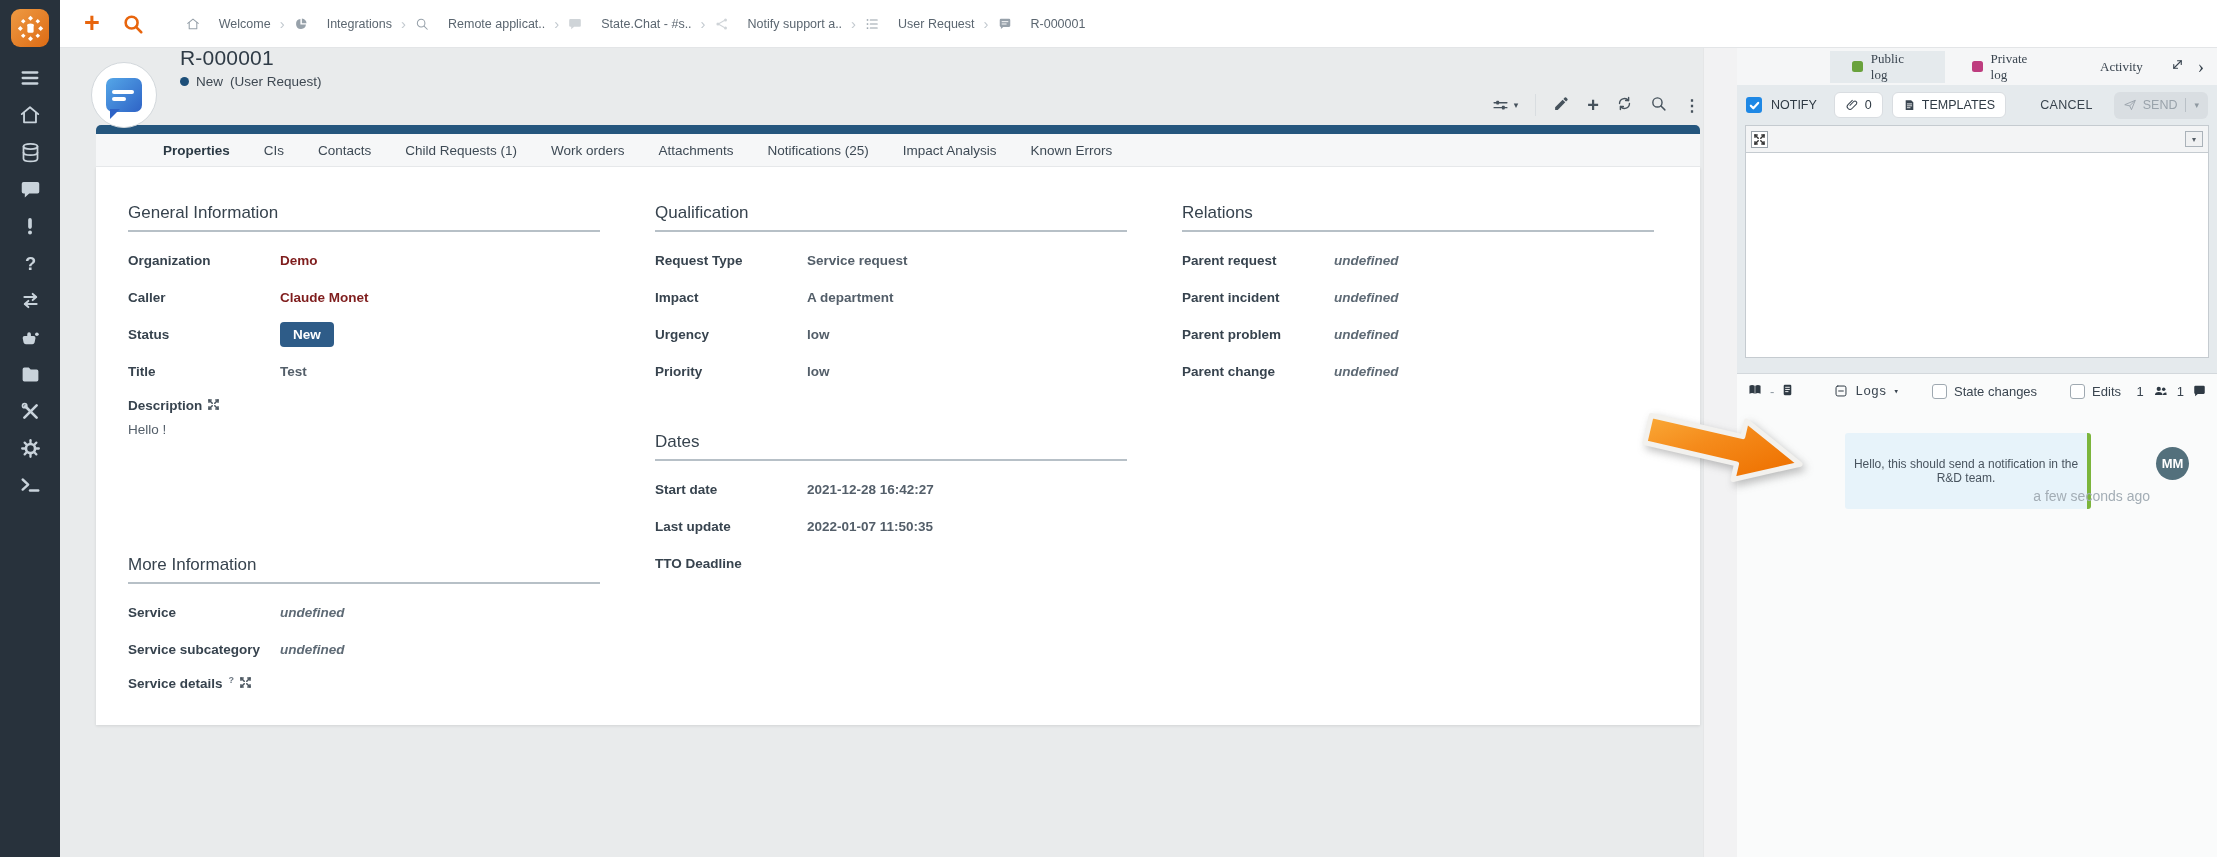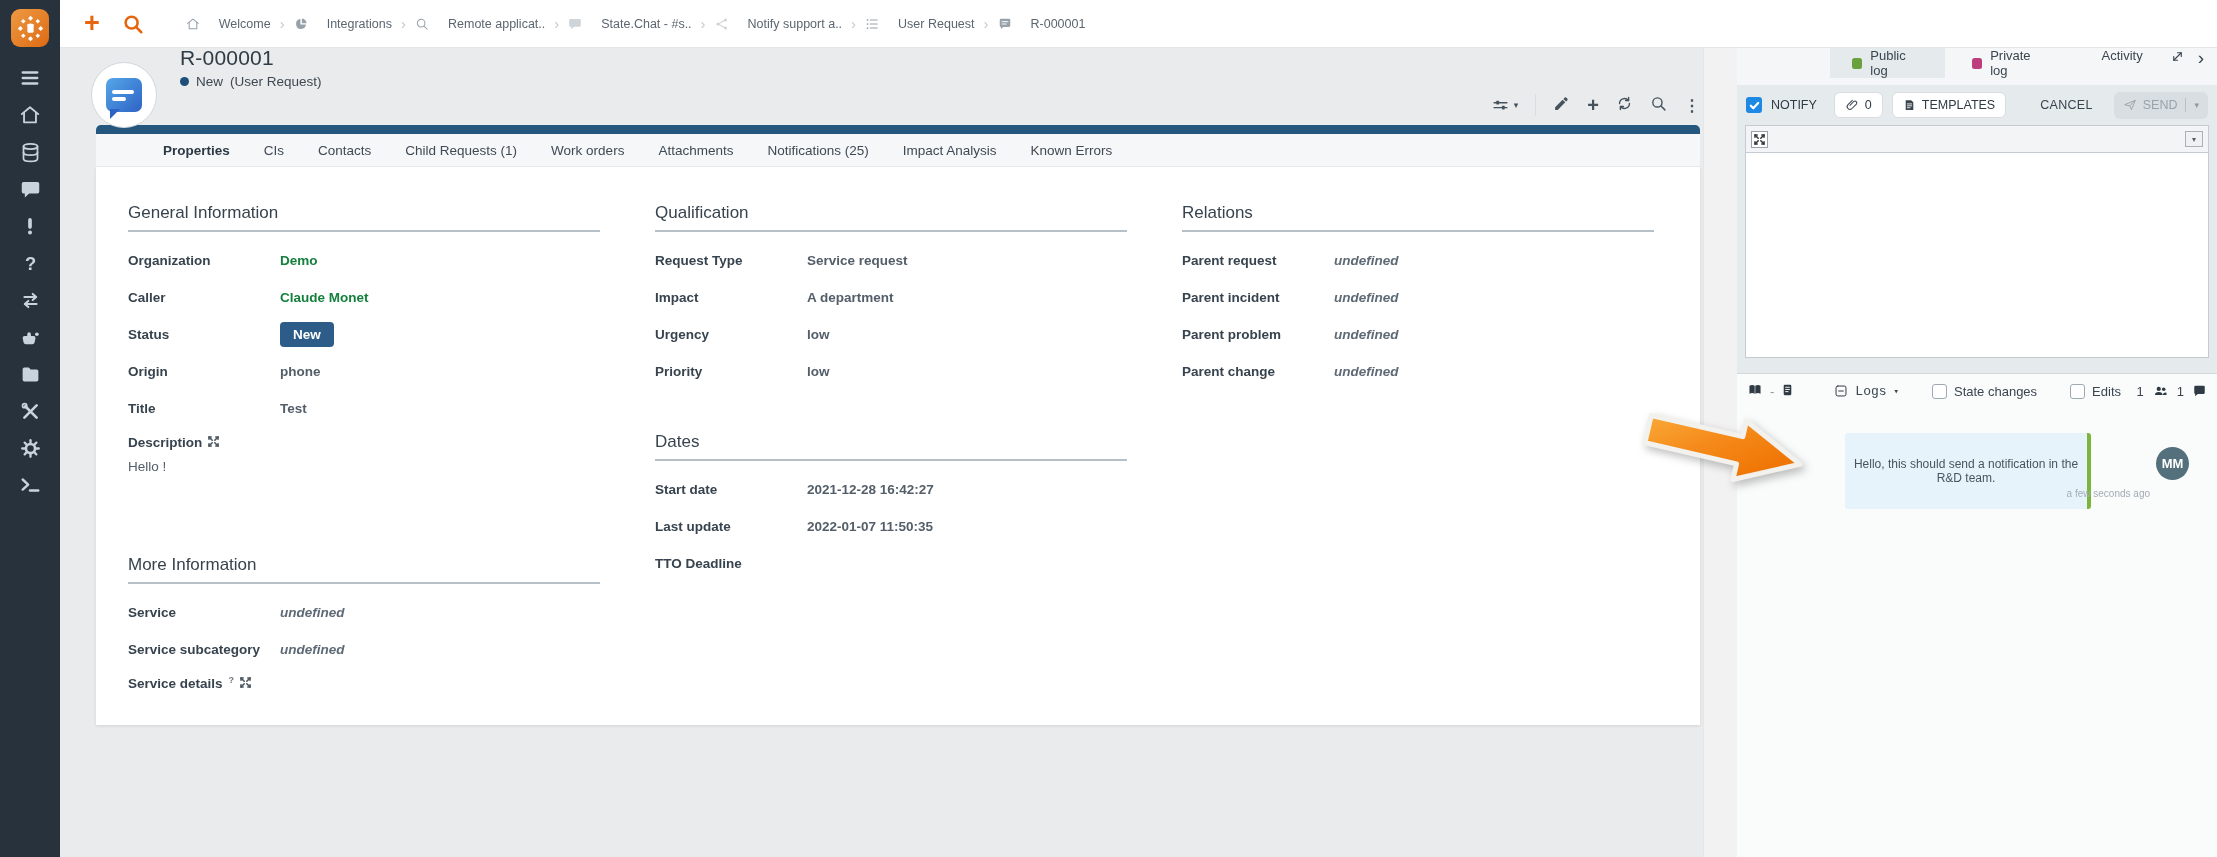--- a/index.html
+++ b/index.html
@@ -62,32 +62,32 @@
 
   .section { position:absolute; width:472px; }
   .section h3 { font-size:17px; font-weight:400; color:#37434E; padding-bottom:7px; border-bottom:2px solid #B7C0C7; margin-bottom:10px; }
   .col1 { left:32px; top:36px; } .col2 { left:559px; top:36px; } .col3 { left:1086px; top:36px; }
   .col1b { left:32px; top:388px; } .col2b { left:559px; top:265px; }
   .frow { display:flex; align-items:center; min-height:37px;font-weight:bold; }
   .frow.slim { min-height:30px; }
   .flabel { width:152px; flex:none; font-size:13.5px; color:#37434E; display:flex; align-items:center; gap:6px; }
   .flabel sup { font-size:9px; color:#6A7580; margin-top:-6px; }
   .fvalue { font-size:13.5px; color:#535E69; }
-  .v-link { color:#15803d; cursor:pointer; }
+  .v-link { color:#7f1d1d; cursor:pointer; }
   .v-undef { font-style:italic; color:#5E6A75; }
   .badge { display:inline-block; background:#2E5C88; color:#fff; padding:5px 13px; border-radius:4px; font-size:13.5px; }
   .desc-val { font-size:13.5px; color:#535E69; margin-top:2px; }
   .exp-ic svg { stroke:#4A555F; stroke-width:1.6; stroke-linecap:round; fill:none; }
 
   
   .gutter { position:absolute; left:1703px; top:48px; width:34px; height:809px; background:#F2F2F3; border-left:1px solid #E5E6E7; z-index:2; }
 
   
   .panel { position:absolute; left:1737px; top:48px; width:480px; height:809px; background:#FAFBFB; z-index:3; }
-  .p-tabs { height:37px; background:#F5F6F7; display:flex; align-items:flex-start; font-size:13px; color:#3A4550; }
+  .p-tabs { height:37px; background:#F5F6F7; display:flex; align-items:center; font-size:13px; color:#3A4550;font-family:Liberation Serif, serif; }
   .p-tab { display:flex; align-items:center; gap:8px; padding:0 27px; cursor:pointer; }
   .p-tab.active { background:#E5EAED; padding:0 22px; margin-left:93px; }
   .sq { width:11px; height:11px; border-radius:2.5px; }
   .p-tabs-icons { margin-left:auto; display:flex; align-items:center; gap:13px; padding-right:13px; }
   .p-tabs-icons svg { stroke:#3A4550; stroke-width:1.8; fill:none; stroke-linecap:round; stroke-linejoin:round; }
   .p-chevron { font-size:19px; color:#3A4550; line-height:1; }
 
   .p-compose { position:absolute; top:37px; left:0; right:0; height:288px; background:#E5EAED; }
   .c-bar { height:40px; display:flex; align-items:center; padding:0 9px; gap:9px; font-size:12.5px; color:#2F3A44; }
   .cb-notify { width:16px; height:16px; border-radius:3px; background:#1E88E5; display:flex; align-items:center; justify-content:center; cursor:pointer; }
@@ -119,21 +119,21 @@
   .pf-group { display:flex; align-items:center; gap:7px; }
   .pf-logs { margin-left:33px;font-family:Liberation Mono, monospace; }
   .pf-state { margin-left:26px; }
   .pf-edits { margin-left:26px; }
   .pf-counts { margin-left:auto; display:flex; align-items:center; gap:8px; }
 
   .bubble { position:absolute; left:108px; top:385px; width:246px; background:#E7F3FA; border-right:4px solid #7BB53C;
             border-radius:3px; padding:24px 6px; font-size:12px; color:#49545F; text-align:center; }
   .avatar-mm { position:absolute; left:419px; top:399px; width:33px; height:33px; border-radius:50%; background:#53707C;
                color:#fff; font-size:13px; font-weight:700; display:flex; align-items:center; justify-content:center; }
-  .timestamp { position:absolute; top:440px; right:67px; font-size:10px; color:#A3ADB5; }
+  .timestamp { position:absolute; top:440px; right:67px; font-size:14px; color:#A3ADB5; }
 
   
   .arrow-annot { position:absolute; left:1642px; top:398px; z-index:50; filter:drop-shadow(3px 4px 4px rgba(70,70,70,.35)); }
 </style>
 </head>
 <body>
 
 <div class="screen">
 
   <div class="sidebar">
@@ -370,24 +370,20 @@
         </div>
       <div class="frow">
           <div class="flabel">Caller</div>
           <div class="fvalue v-link">Claude Monet</div>
         </div>
       <div class="frow">
           <div class="flabel">Status</div>
           <span class="badge">New</span>
         </div>
       <div class="frow">
-          <div class="flabel">Origin</div>
-          <div class="fvalue">phone</div>
-        </div>
-      <div class="frow">
           <div class="flabel">Title</div>
           <div class="fvalue">Test</div>
         </div>
       <div class="frow slim">
         <div class="flabel">
           <span>Description</span>
           <span class="exp-ic"><svg width="11" height="11" viewBox="0 0 11 11">
                 <path d="M1 1 L4.2 4.2 M10 1 L6.8 4.2 M1 10 L4.2 6.8 M10 10 L6.8 6.8"></path>
                 <path d="M1 3.2 V1 H3.2 M7.8 1 H10 V3.2 M1 7.8 V10 H3.2 M7.8 10 H10 V7.8"></path>
               </svg></span>

